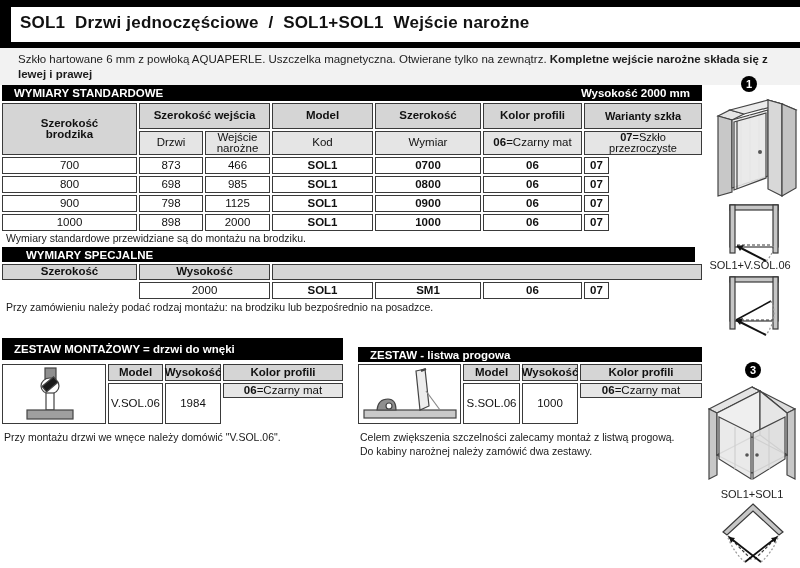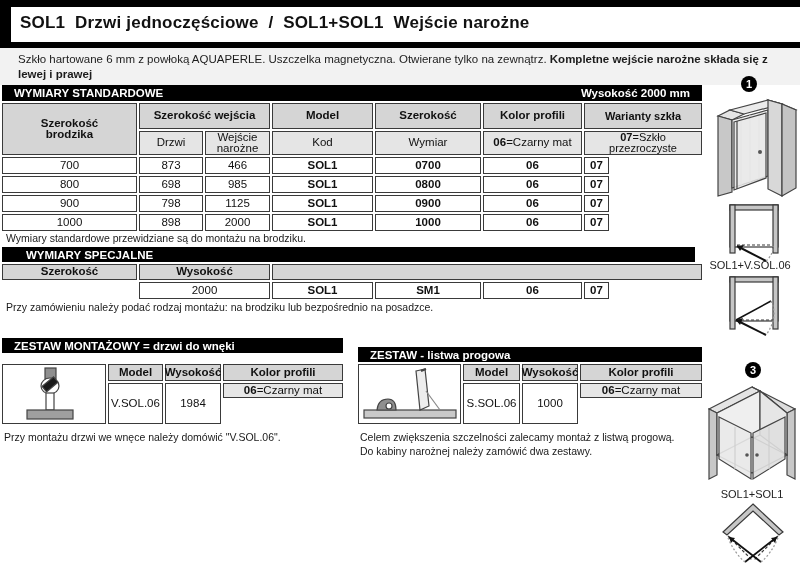--- a/index.html
+++ b/index.html
@@ -142,21 +142,21 @@
       <div class="c b">SOL1</div>
       <div class="c b">SM1</div>
       <div class="c b">06</div>
       <div class="c b">07</div>
       <div class="c ghost"></div>
     </div>
   </div>
 
   <div class="abs note" style="left:6px; top:301px;">Przy zamówieniu należy podać rodzaj montażu: na brodziku lub bezpośrednio na posadzce.</div>
 
-  <div class="abs bar" style="left:2px; top:338px; width:341px; height:15px; justify-content:flex-start;">
+  <div class="abs bar" style="left:2px; top:338px; width:341px; height:22px; justify-content:flex-start;">
     <span>ZESTAW MONTAŻOWY = drzwi do wnęki</span>
   </div>
 
   <div class="abs grid" style="left:2px; top:364px; width:341px; grid-template-columns:104px 55px 56px 1fr; grid-template-rows:17px 15px 24px;">
     <div class="c" style="grid-row:1/4; grid-column:1; padding:1px;">
       <svg width="98" height="54" viewBox="0 0 98 54">
         <g stroke="#444" stroke-width="1.2">
           <rect x="40" y="1" width="11" height="11" fill="#8f8f8f"></rect>
           <ellipse cx="45" cy="19" rx="9" ry="8" fill="#ffffff"></ellipse>
           <rect x="38" y="14" width="15" height="7" fill="#1a1a1a" transform="rotate(-40 45 18)"></rect>

